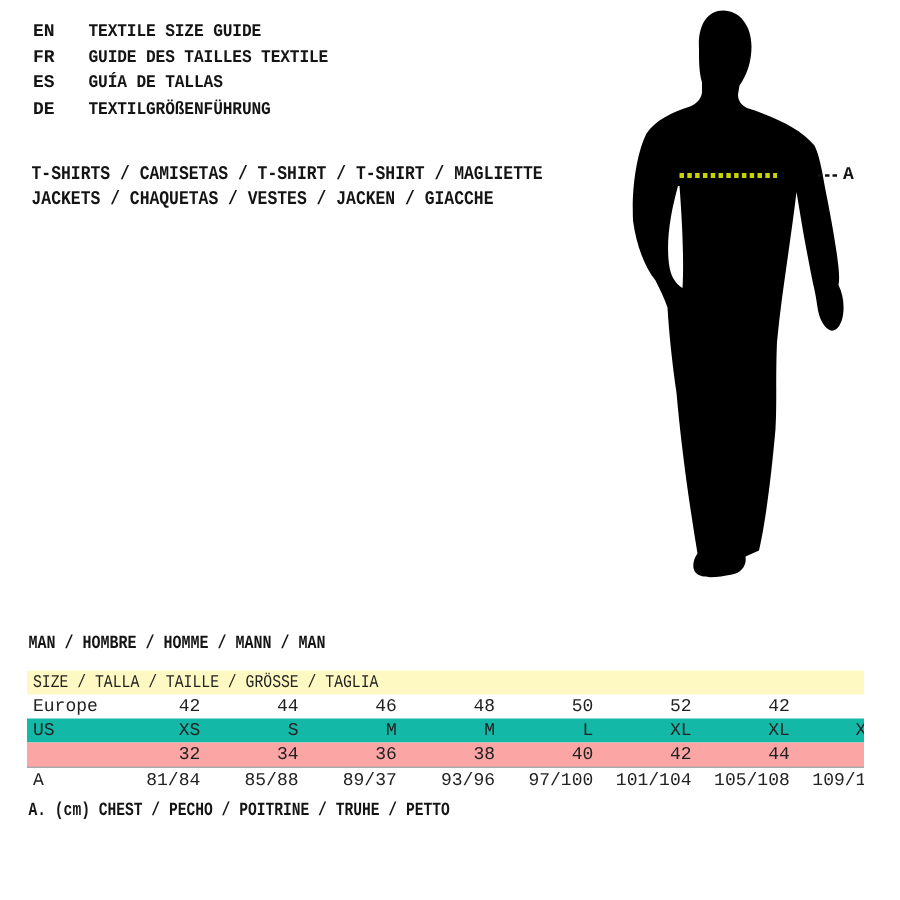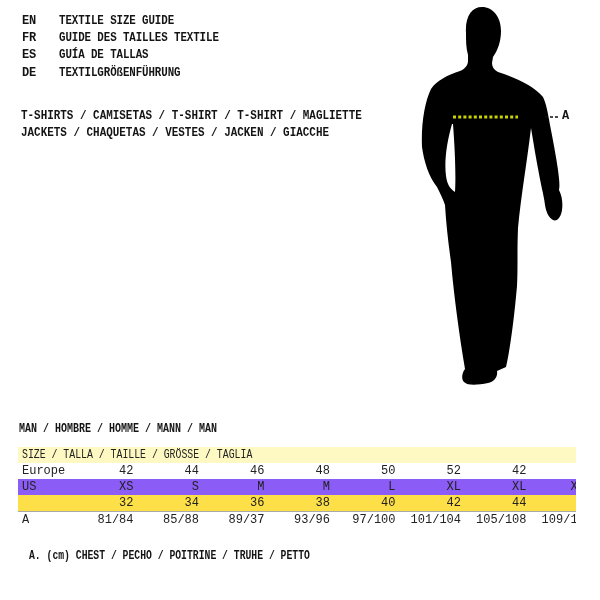--- a/index.html
+++ b/index.html
@@ -22,24 +22,24 @@
   
   .man-title{position:absolute;left:19px;top:421px;font-size:12.5px;font-weight:bold;line-height:16px;white-space:nowrap;}
   .man-title span{display:inline-block;transform:scaleX(.8);transform-origin:0 50%;}
   
   .size-table{position:absolute;left:18px;top:447px;width:574px;font-size:12px;color:#222;}
   .t-header{height:16px;line-height:16px;background:#fef9c3;padding-left:4px;white-space:nowrap;}
   .t-header span{display:inline-block;transform:scaleX(.82);transform-origin:0 50%;}
   .t-row{display:flex;height:16px;line-height:16px;}
   .t-label{flex:0 0 46px;padding-left:4px;text-align:left;}
   .t-cell{flex:1 1 0;text-align:right;}
-  .t-shade{background:#8b5cf6;}
-  .t-shade-last{background:#fde047;border-bottom:1px solid #a9a9a9;}
+  .t-shade{background:#14b8a6;}
+  .t-shade-last{background:#fca5a5;border-bottom:1px solid #a9a9a9;}
   
-  .footnote{position:absolute;left:19px;top:548px;font-size:12.5px;font-weight:bold;line-height:16px;white-space:nowrap;margin-left:10px;}
+  .footnote{position:absolute;left:19px;top:532px;font-size:12.5px;font-weight:bold;line-height:16px;white-space:nowrap;}
   .footnote span{display:inline-block;transform:scaleX(.78);transform-origin:0 50%;}
 </style>
 </head>
 <body>
 
 <div id="canvas">
 
   <div class="lang-list">
     <div class="lang-row">
       <span class="lang-code">EN</span>

